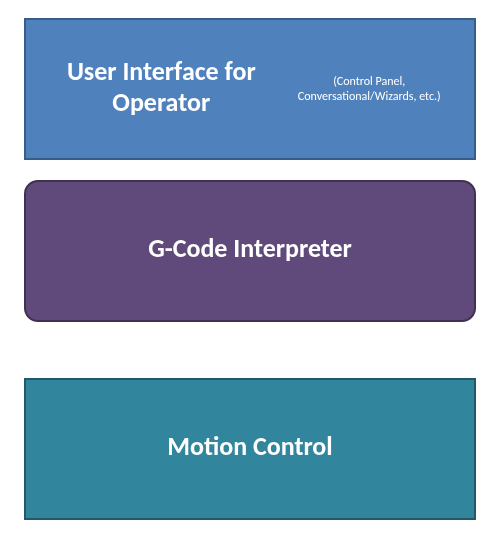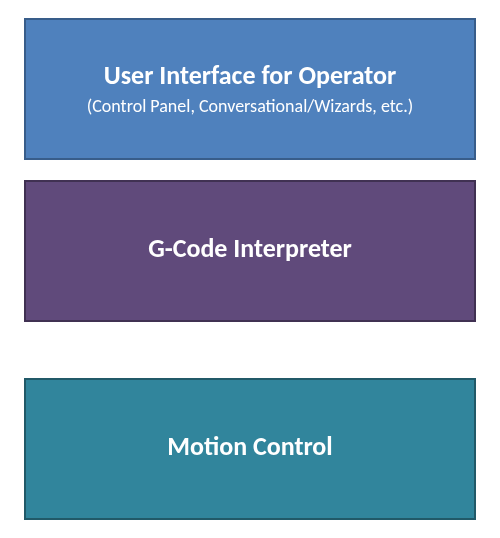--- a/index.html
+++ b/index.html
@@ -15,44 +15,45 @@
       padding: 18px 24px;
       display: flex;
       flex-direction: column;
       justify-content: space-between;
     }
     .block {
       width: 100%;
       height: 142px;
       border: 2px solid #385d8a;
       display: flex;
-      flex-direction: column;
+      flex-direction: row;
       align-items: center;
       justify-content: center;
       color: #ffffff;
       text-align: center;
       padding: 12px 16px;
     }
     .block-title {
       font-size: 26px;
       font-weight: bold;
       margin-bottom: 4px;
       line-height: 1.2;
     }
     .block-subtitle {
-      font-size: 18px;
+      font-size: 12px;
       font-weight: normal;
       line-height: 1.25;
     }
     .block-ui {
       background: #4f81bd;
     }
     .block-gcode {
       background: #604a7b;
       border-color: #403152;
+      border-radius: 14px;
     }
     .block-motion {
       background: #31859c;
       border-color: #215968;
       margin-top: 36px;
     }
   </style>
 </head>
 <body>
 

